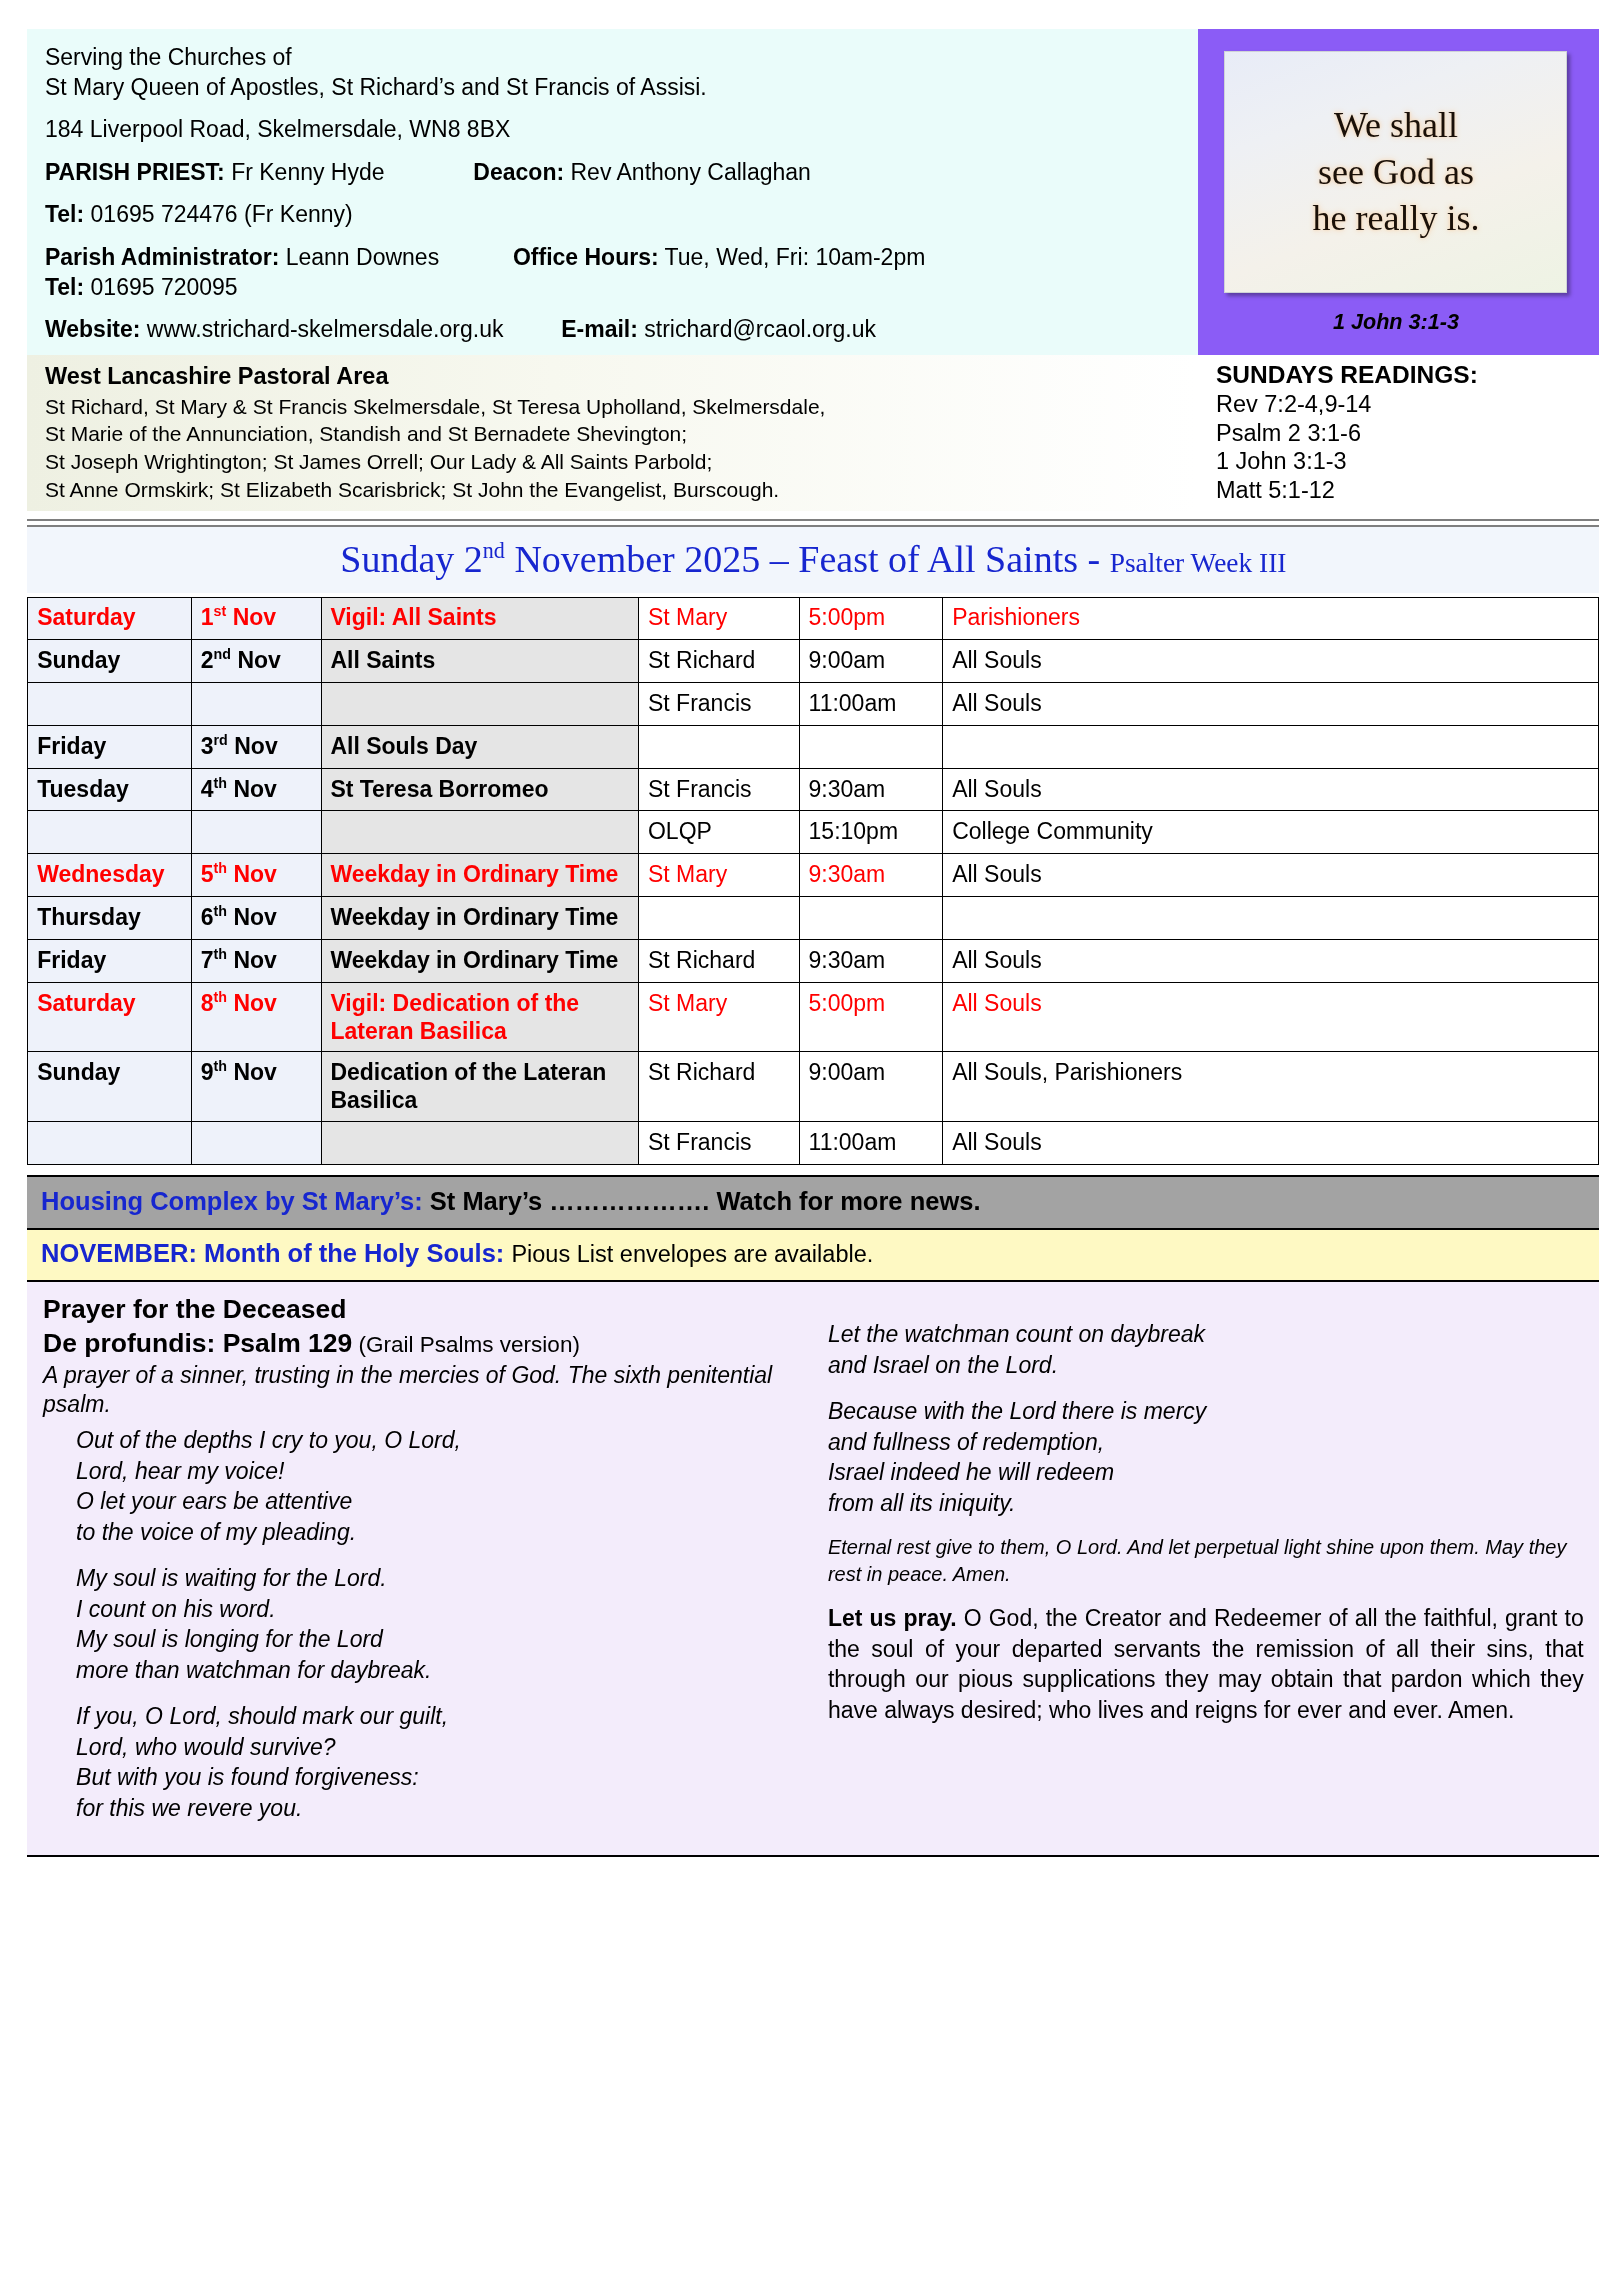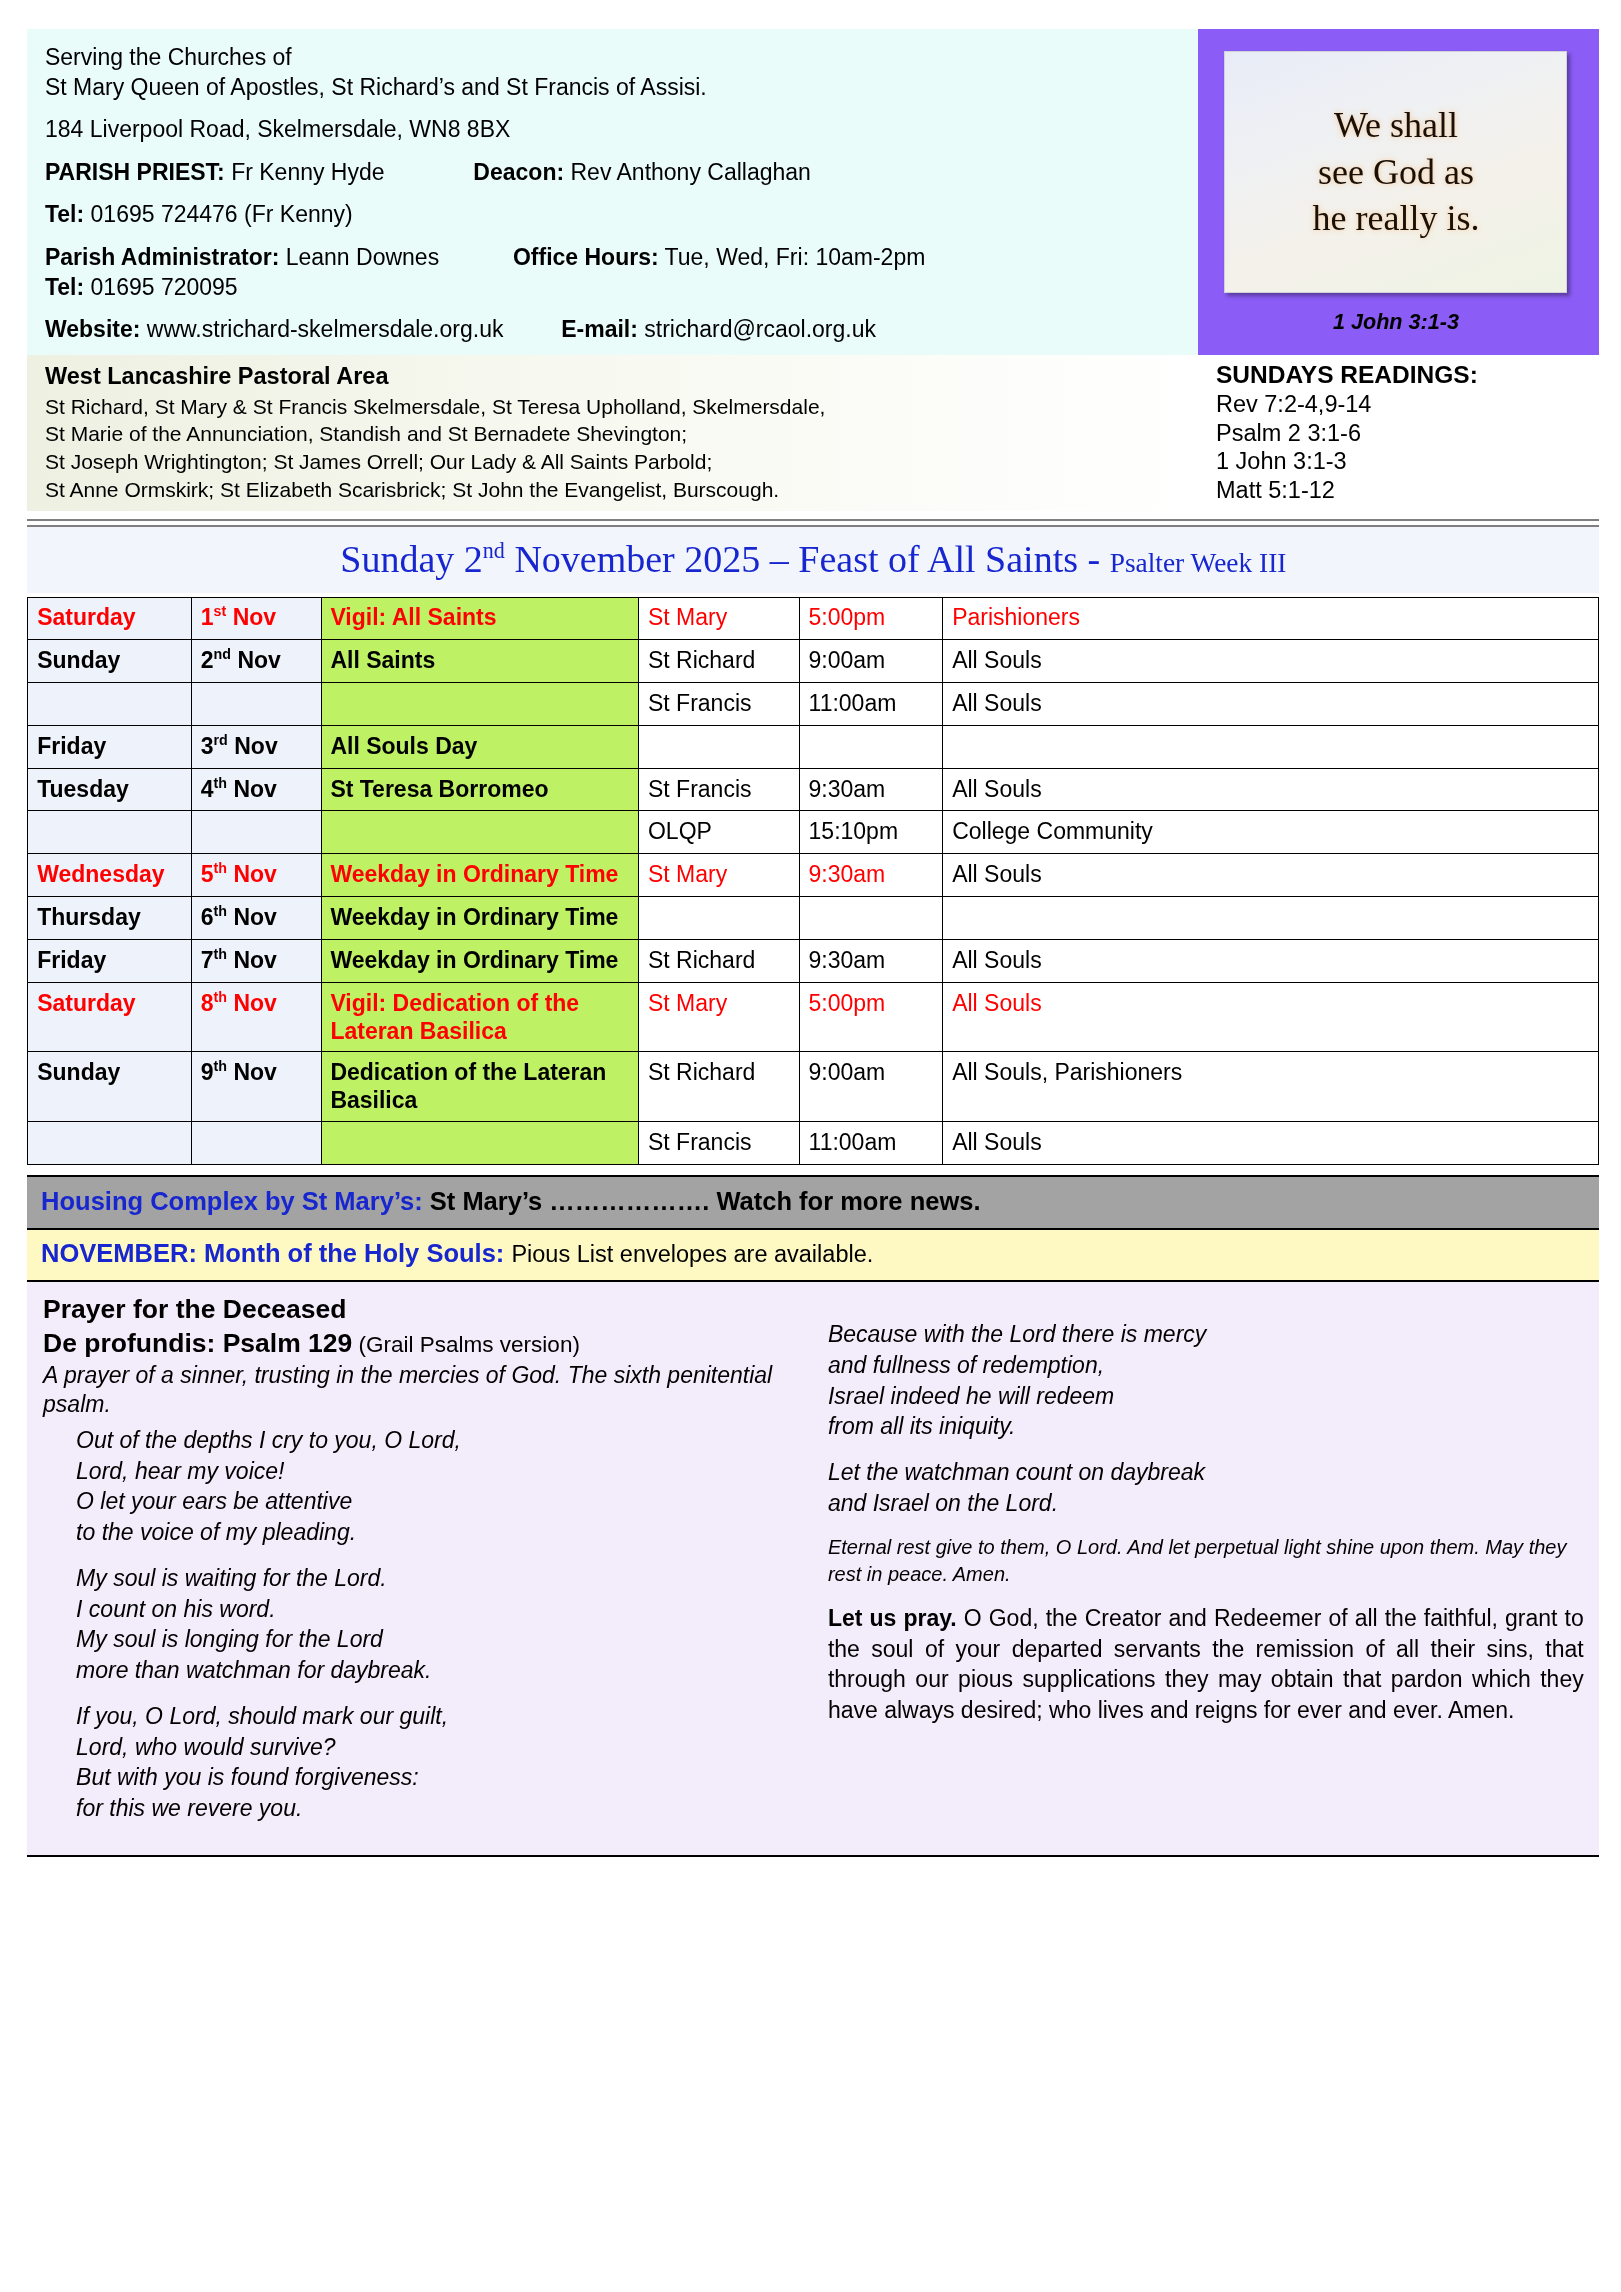--- a/index.html
+++ b/index.html
@@ -165,21 +165,21 @@
   table.masses td {
     border: 1px solid #000000;
     padding: 5.9px 8.8px 6.9px 8.8px;
     font-size: 23px;
     vertical-align: top;
     line-height: 1.22;
     height: 29px;
   }
   td.c-day    { width: 145px; background: #eef2fa; font-weight: bold; }
   td.c-date   { width: 111px; background: #eef2fa; font-weight: bold; }
-  td.c-feast  { width: 299px; background: #bef264; font-weight: bold; }
+  td.c-feast  { width: 299px; background: #e5e5e5; font-weight: bold; }
   td.c-church { width: 142px; }
   td.c-time   { width: 125px; }
   td.c-intent { width: auto; }
   tr.red td { color: #ff0000; }
   tr.red td.c-intent { color: #ff0000; }
   tr.red-partial td.c-intent { color: #000000; }
   .c-date sup { font-size: 0.62em; }
 
   
   .notice {
@@ -460,26 +460,26 @@
 My soul is longing for the Lord
 more than watchman for daybreak.</div>
       <div class="verse" style="white-space: pre-line;">If you, O Lord, should mark our guilt,
 Lord, who would survive?
 But with you is found forgiveness:
 for this we revere you.</div>
     </div>
 
     <div class="prayer-col">
       <div class="spacer-top"></div>
+      <div class="verse nomargin" style="white-space: pre-line;">Let the watchman count on daybreak
+and Israel on the Lord.</div>
       <div class="verse nomargin" style="white-space: pre-line;">Because with the Lord there is mercy
 and fullness of redemption,
 Israel indeed he will redeem
 from all its iniquity.</div>
-      <div class="verse nomargin" style="white-space: pre-line;">Let the watchman count on daybreak
-and Israel on the Lord.</div>
       <div class="para-italic" style="white-space: pre-line;">Eternal rest give to them, O Lord. And let perpetual light shine upon them. May they rest in peace. Amen.</div>
       <div class="para-just">
         <b>Let us pray.</b><span>  O God, the Creator and Redeemer of all the faithful, grant to the soul of your departed  servants the remission of all their sins, that through our pious supplications they may obtain that pardon which they have always desired; who lives and reigns for ever and ever. Amen.</span>
       </div>
     </div>
   </div>
 
 </div>
 
 

